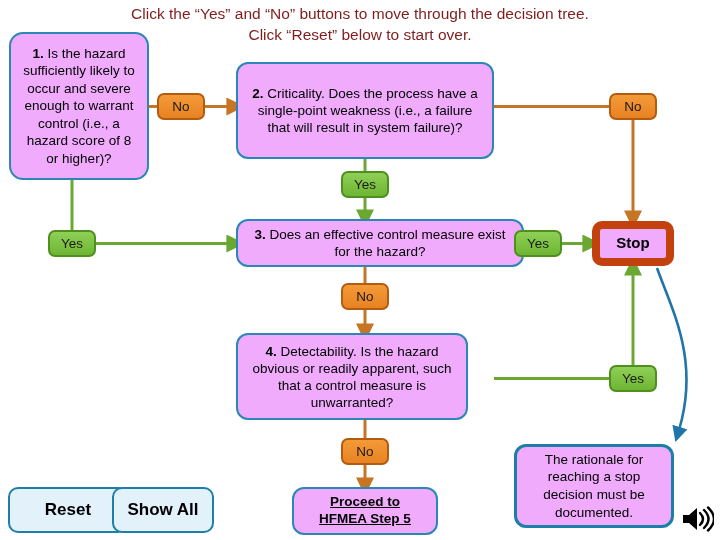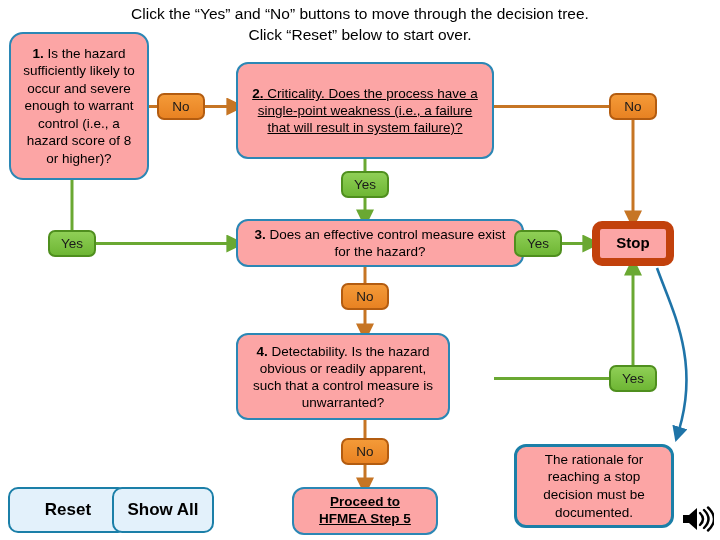--- a/index.html
+++ b/index.html
@@ -27,28 +27,28 @@
 
   
   .instructions {
     position: absolute;
     left: 60px;
     top: 4px;
     width: 600px;
     text-align: center;
     font-size: 15.5px;
     line-height: 1.35;
-    color: #000000;
+    color: #7f1d1d;
   }
 
   
   .qbox {
     position: absolute;
     box-sizing: border-box;
-    background: #fca5a5;
+    background: #f0abfc;
     border: 2px solid #2b87b5;
     border-radius: 12px;
     color: #000000;
     display: flex;
     align-items: center;
     justify-content: center;
     text-align: center;
     font-size: 13.5px;
     line-height: 1.26;
     padding: 5px 12px;
@@ -56,29 +56,29 @@
   .qbox b { font-weight: bold; }
 
   #box1 {
     left: 9px; top: 32px;
     width: 140px; height: 148px;
     border-radius: 14px;
     line-height: 1.3;
   }
   #box2 {
     left: 236px; top: 62px;
-    width: 258px; height: 97px; text-decoration: underline;
+    width: 258px; height: 97px;
   }
   #box3 {
     left: 236px; top: 219px;
     width: 288px; height: 48px;
   }
   #box4 {
     left: 236px; top: 333px;
-    width: 214px; height: 87px;
+    width: 232px; height: 87px;
   }
   #stopbox {
     left: 592px; top: 221px;
     width: 82px; height: 45px;
     border: 8px solid #c2410c;
     border-radius: 10px;
     font-weight: bold;
     font-size: 15px;
   }
   #proceedbox {

